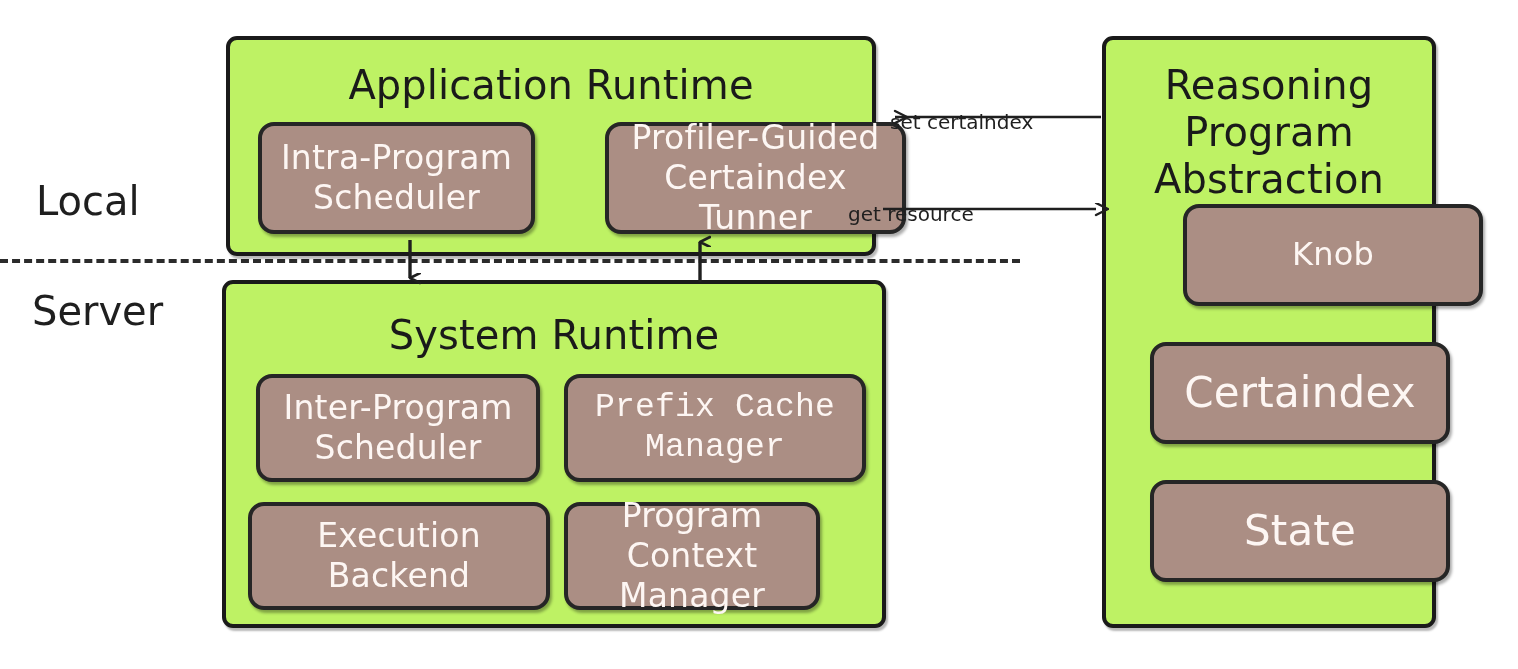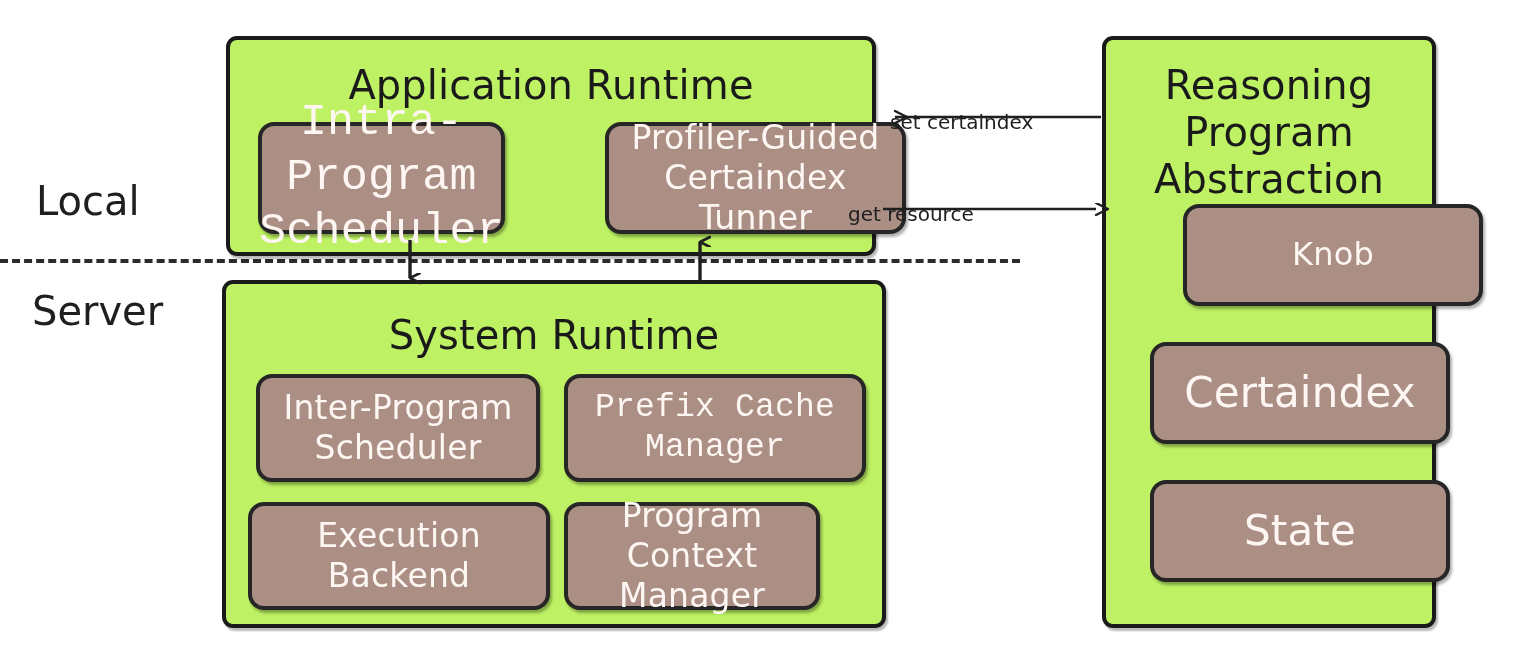--- a/index.html
+++ b/index.html
@@ -98,21 +98,21 @@
 <div id="canvas">
 
   <div class="side-label" style="left:36px; top:178px;">Local</div>
   <div class="side-label" style="left:32px; top:288px;">Server</div>
 
   <div class="divider" style="top:259px;"></div>
 
   <div class="outer-box" style="left:226px; top:36px; width:650px; height:220px;">
     <div class="outer-title" style="top:22px; font-size:40px;">Application Runtime</div>
 
-    <div class="chip" style="left:28px; top:82px; width:247px; height:112px; font-size:45px;font-family:Liberation Mono, monospace;">Intra-Program
+    <div class="chip" style="left:28px; top:82px; width:277px; height:112px; font-size:33px;">Intra-Program
 Scheduler</div>
 
     <div class="chip" style="left:329px; top:82px; width:301px; height:112px; font-size:33px;margin-left:46px;">Profiler-Guided
 Certaindex Tunner</div>
   </div>
 
   <div class="outer-box" style="left:222px; top:280px; width:664px; height:348px;">
     <div class="outer-title" style="top:28px; font-size:40px;">System Runtime</div>
 
     <div class="chip" style="left:30px; top:90px; width:284px; height:108px; font-size:33px;">Inter-Program

